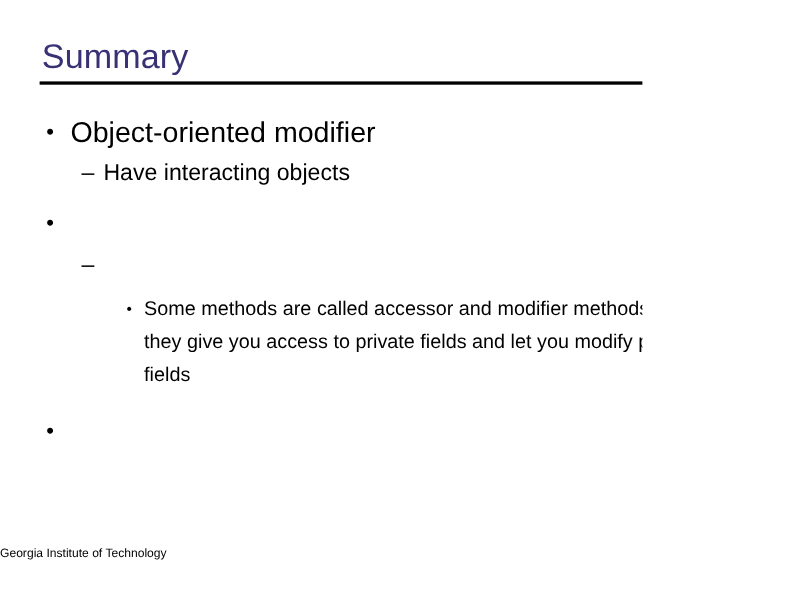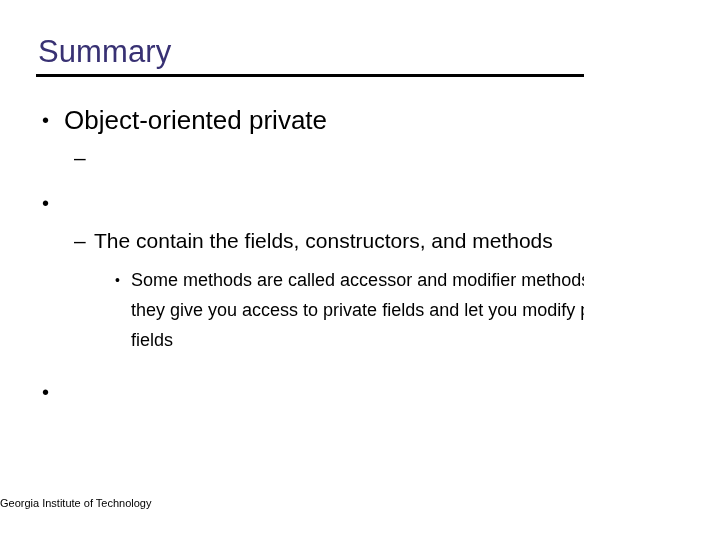--- a/index.html
+++ b/index.html
@@ -136,36 +136,36 @@
 
   <div class="title-block">
     <h1 class="slide-title">Summary</h1>
     <div class="title-rule"></div>
   </div>
 
   <div class="body-block">
 
     <div class="bullet lvl1">
       <span class="marker">•</span>
-      <span class="text">Object-oriented private</span>
+      <span class="text">Object-oriented modifier</span>
     </div>
 
     <div class="bullet lvl2">
       <span class="marker">–</span>
+      <span class="text">Have interacting objects</span>
     </div>
 
     <div class="gap-sm"></div>
 
     <div class="bullet lvl1">
       <span class="marker">•</span>
     </div>
 
     <div class="bullet lvl2">
       <span class="marker">–</span>
-      <span class="text">The contain the fields, constructors, and methods</span>
     </div>
 
     <div class="gap-sm"></div>
 
     <div class="bullet lvl3">
       <span class="marker">•</span>
       <span class="text">Some methods are called accessor and modifier methods since they give you access to private fields and let you modify private fields</span>
     </div>
 
     <div class="gap-md"></div>

